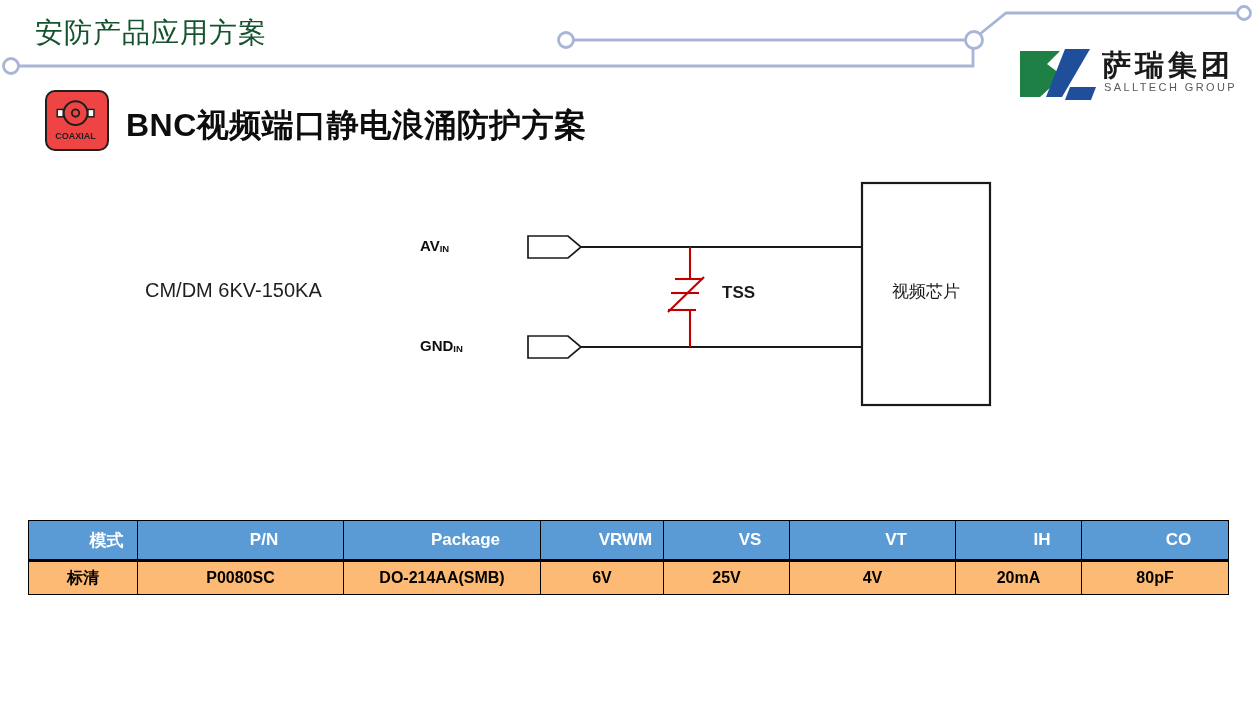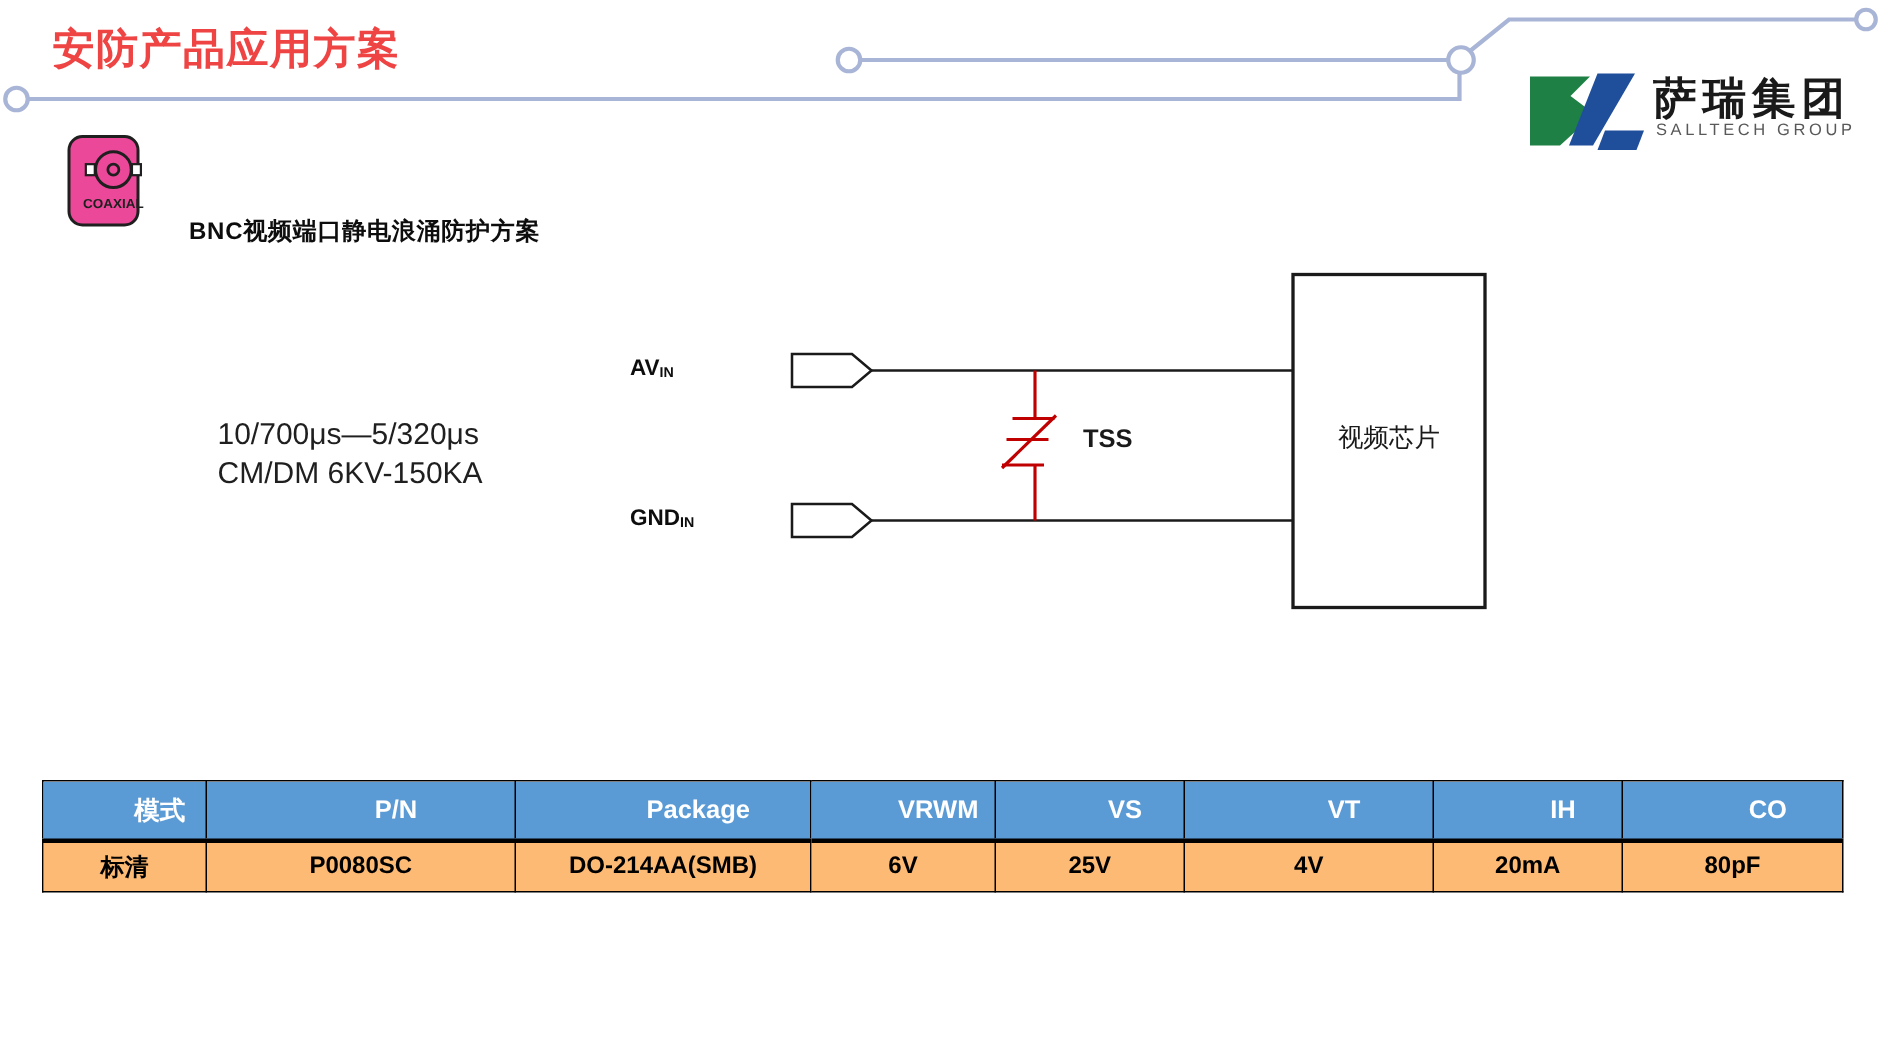--- a/index.html
+++ b/index.html
@@ -11,43 +11,43 @@
   .slide { position:absolute; left:0; top:0; width:1256px; height:704px; background:#ffffff; }
 
   
   .trace-svg { position:absolute; left:0; top:0; width:1256px; height:100px; }
   .trace-svg path { fill:none; stroke:#A9B5D6; stroke-width:2.8; }
   .trace-svg circle { fill:#ffffff; stroke:#A9B5D6; stroke-width:2.8; }
 
   
   .page-title {
     position:absolute; left:35px; top:14px;
-    font-size:28px; font-weight:bold; color:#ef4444; letter-spacing:1px;
+    font-size:28px; font-weight:normal; color:#14532d; letter-spacing:1px;
   }
 
   
   .logo { position:absolute; left:1014px; top:18px; width:230px; height:60px;margin-top:23px; }
   .logo-mark { position:absolute; left:0; top:2px; width:82px; height:60px; }
   .logo-cn {
     position:absolute; left:88px; top:5px; font-size:29px; font-weight:bold;
     color:#1a1a1a; letter-spacing:4px; white-space:nowrap;
   }
   .logo-en {
     position:absolute; left:90px; top:40px; font-size:11px; color:#595959;
     letter-spacing:2.4px; white-space:nowrap;
   }
 
   
   .bnc-icon {
-    position:absolute; left:45px; top:90px; width:48px; height:61px;
-    border:2.5px solid #1f1f1f; border-radius:10px; background:#ec4899;
+    position:absolute; left:45px; top:90px; width:64px; height:61px;
+    border:2.5px solid #1f1f1f; border-radius:10px; background:#ef4444;
   }
   .section-heading {
     position:absolute; left:126px; top:104px;
-    font-size:16px; font-weight:bold; color:#0d0d0d; letter-spacing:0.5px;margin-top:40px;
+    font-size:32px; font-weight:bold; color:#0d0d0d; letter-spacing:0.5px;
   }
 
   
   .standards {
     position:absolute; left:145px; top:277px;
     font-size:20px; line-height:26px; color:#1f1f1f;
   }
 
   
   .diagram-svg { position:absolute; left:440px; top:170px; width:570px; height:245px; }
@@ -107,21 +107,20 @@
       <circle cx="31" cy="23" r="4" fill="none" stroke="#1f1f1f" stroke-width="2"></circle>
       <rect x="11" y="19" width="6.5" height="8" fill="#fff" stroke="#1f1f1f" stroke-width="1.6"></rect>
       <rect x="44.5" y="19" width="6.5" height="8" fill="#fff" stroke="#1f1f1f" stroke-width="1.6"></rect>
       <text x="31" y="51" font-size="9.5" font-weight="bold" fill="#1f1f1f" text-anchor="middle" textLength="44" lengthAdjust="spacingAndGlyphs">COAXIAL</text>
     </svg>
   </div>
 
   <div class="section-heading">BNC视频端口静电浪涌防护方案</div>
 
   <div class="standards">
-    <div>10/700μs—5/320μs</div>
     <div>CM/DM 6KV-150KA</div>
   </div>
 
   <svg class="diagram-svg" viewBox="0 0 570 245">
 
     <polygon points="88,66 128,66 141,77 128,88 88,88" fill="#ffffff" stroke="#1a1a1a" stroke-width="1.7"></polygon>
     <polygon points="88,166 128,166 141,177 128,188 88,188" fill="#ffffff" stroke="#1a1a1a" stroke-width="1.7"></polygon>
 
     <path d="M141,77 H424" fill="none" stroke="#1a1a1a" stroke-width="1.8"></path>
     <path d="M141,177 H424" fill="none" stroke="#1a1a1a" stroke-width="1.8"></path>

